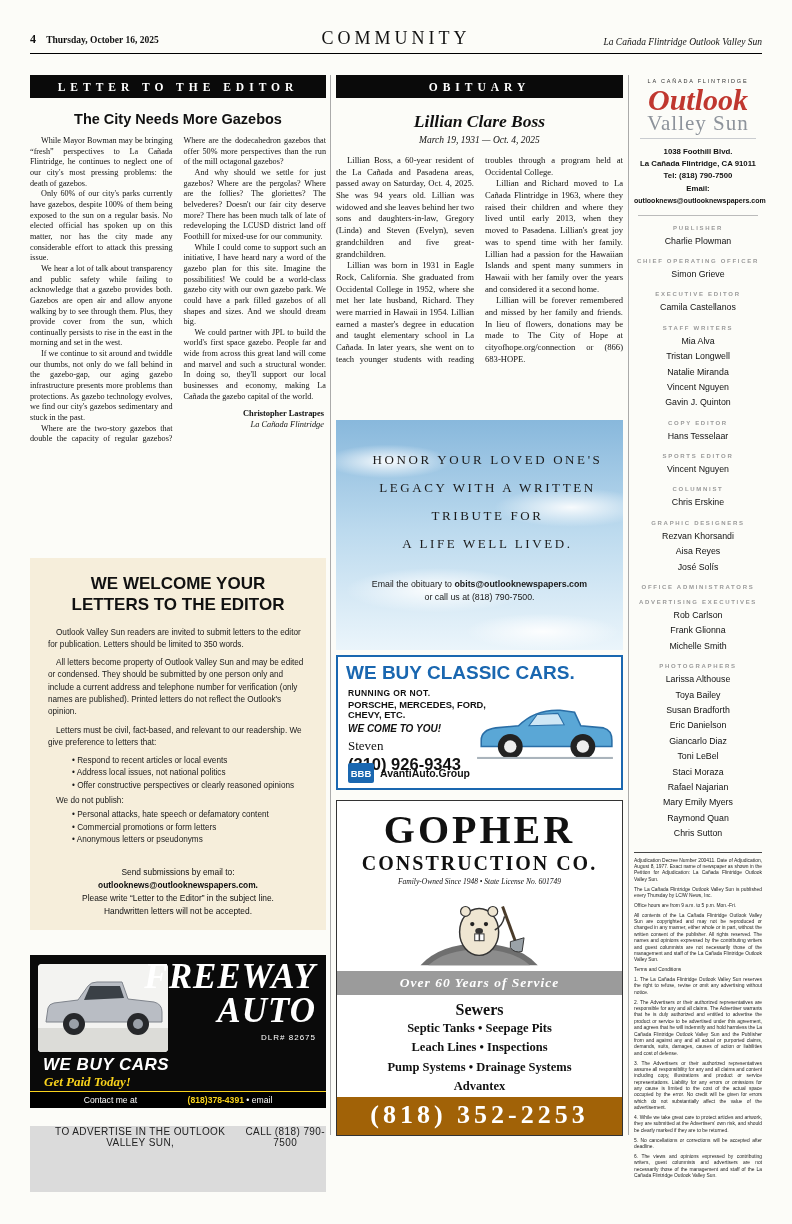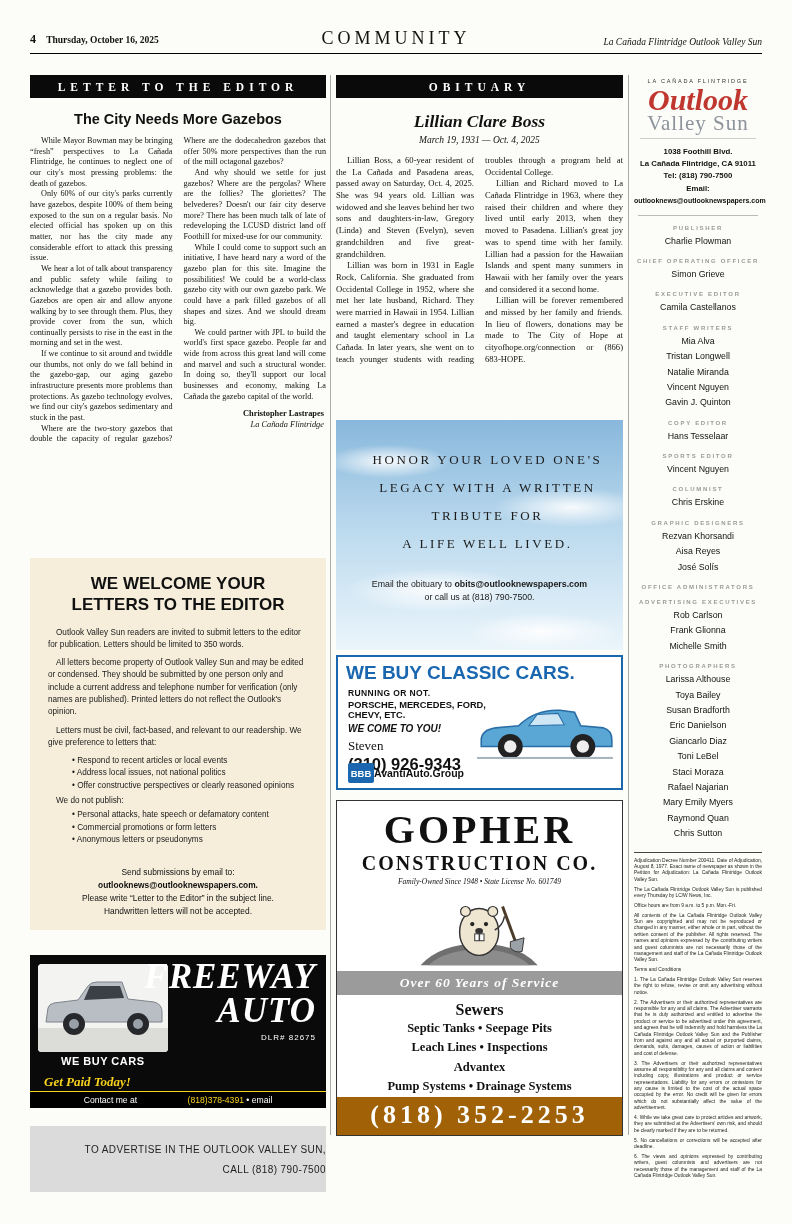--- a/index.html
+++ b/index.html
@@ -44,27 +44,27 @@
   .lb-label { margin-bottom:2px !important; }
   .lb-footer { text-align:center; margin-top:20px; font-size:8.4px; line-height:1.55; }
   .lb-footer .em { font-weight:bold; }
 
   
   .freeway-ad { position:absolute; top:885px; left:0; width:100%; height:153px; background:#0a0a0a; color:#fff; overflow:hidden; }
   .fa-truckbox { position:absolute; left:8px; top:9px; width:130px; height:88px; background:#f3f3f1; border-radius:4px; overflow:hidden; }
   .fa-brand { position:absolute; right:10px; top:5px; text-align:right; font-style:italic; font-weight:bold; }
   .fa-brand .l1, .fa-brand .l2 { font-size:35px; line-height:0.98; letter-spacing:1px; }
   .fa-dlr { font-family:"Liberation Sans",sans-serif; font-style:normal; font-weight:normal; font-size:8px; letter-spacing:1px; margin-top:4px; }
-  .fa-buy { position:absolute; left:31px; top:100px; font-family:"Liberation Sans",sans-serif; font-weight:bold; font-size:11px; letter-spacing:0.5px; }
+  .fa-buy { position:absolute; left:13px; top:100px; font-family:"Liberation Sans",sans-serif; font-weight:bold; font-style:italic; font-size:17px; letter-spacing:0.5px; }
   .fa-paid { position:absolute; left:14px; top:119px; color:#f8d21c; font-style:italic; font-weight:bold; font-size:13px; }
   .fa-contact { position:absolute; left:0; right:0; bottom:0; height:17px; background:#000; border-top:1px solid #f8d21c; font-family:"Liberation Sans",sans-serif; font-size:8.6px; text-align:center; line-height:16px; }
-  .fa-contact .y { color:#f8d21c; font-weight:normal;padding-left:48px; }
-
-  
-  .advertise-box { position:absolute; top:1056px; left:0; width:100%; height:66px; background:#dbdbdb; display:flex; flex-direction:column; justify-content:center; gap:9px; text-align:right; font-family:"Liberation Sans",sans-serif; font-size:10px; letter-spacing:0.4px; color:#222;padding-left:15px; }
+  .fa-contact .y { color:#f8d21c; font-weight:bold;padding-left:48px; }
+
+  
+  .advertise-box { position:absolute; top:1056px; left:0; width:100%; height:66px; background:#dbdbdb; display:flex; flex-direction:row; justify-content:center; gap:9px; text-align:center; font-family:"Liberation Sans",sans-serif; font-size:10px; letter-spacing:0.4px; color:#222;padding-left:15px; }
 
   
   .tribute-ad { position:absolute; top:350px; left:0; width:100%; height:230px; padding-top:26px; text-align:center; color:#1b1b1b;
     background-image:
       radial-gradient(ellipse 90px 24px at 18% 18%, rgba(255,255,255,.95), rgba(255,255,255,0) 70%),
       radial-gradient(ellipse 110px 28px at 82% 38%, rgba(255,255,255,.9), rgba(255,255,255,0) 70%),
       radial-gradient(ellipse 130px 32px at 35% 74%, rgba(255,255,255,.95), rgba(255,255,255,0) 70%),
       radial-gradient(ellipse 110px 26px at 72% 92%, rgba(255,255,255,.92), rgba(255,255,255,0) 70%),
       linear-gradient(180deg,#88b8dc 0%, #bcdaee 48%, #ebf5fb 100%); }
   .ta-line { font-size:13px; letter-spacing:2.6px; line-height:2.15;margin-left:16px; }
@@ -74,21 +74,21 @@
   
   .classic-ad { position:absolute; top:585px; left:0; width:100%; height:135px; background:#fff; border:2px solid #1a67b0; padding:5px 8px; }
   .ca-headline { color:#1a67b0; font-family:"Liberation Sans",sans-serif; font-weight:bold; font-size:19px; }
   .ca-left { position:absolute; left:10px; top:31px; width:150px; font-family:"Liberation Sans",sans-serif; }
   .ca-run { font-weight:bold; font-size:8.5px; letter-spacing:0.4px; }
   .ca-makes { font-weight:bold; font-size:9.3px; margin-top:2px; }
   .ca-come { font-weight:bold; font-style:italic; font-size:10px; margin-top:3px; }
   .ca-steven { font-family:"Liberation Serif",serif; font-size:13px; margin-top:4px; }
   .ca-phone { font-weight:bold; font-size:16.5px; margin-top:1px; }
   .ca-car { position:absolute; right:6px; top:38px; width:140px; height:72px; }
-  .ca-bottom { position:absolute; left:10px; bottom:5px; display:flex; align-items:center; }
+  .ca-bottom { position:absolute; left:10px; bottom:5px; display:flex; align-items:center; gap:6px; }
   .ca-bbb { width:26px; height:20px; background:#1a67b0; color:#fff; font-family:"Liberation Sans",sans-serif; font-weight:bold; font-size:9.5px; display:flex; align-items:center; justify-content:center; border-radius:2px; }
   .ca-site { font-family:"Liberation Sans",sans-serif; font-weight:bold; font-size:10.5px; }
 
   
   .gopher-ad { position:absolute; top:730px; left:0; width:100%; height:336px; background:#fff; border:1px solid #333; text-align:center; overflow:hidden; }
   .ga-name { font-weight:bold; font-size:40px; letter-spacing:3px; line-height:1.02; margin-top:9px; }
   .ga-name2 { font-weight:bold; font-size:20px; letter-spacing:2px; margin-top:1px; }
   .ga-tagline { font-style:italic; font-size:7.5px; margin-top:2px; }
   .ga-cartoon { height:84px; margin-top:1px; }
   .ga-band { background:#9b9b9b; color:#fff; font-style:italic; font-weight:bold; font-size:13.5px; letter-spacing:1px; padding:4px 0; }
@@ -284,22 +284,22 @@
           <rect x="80.5" y="48" width="4.5" height="7" fill="#fff" stroke="#333" stroke-width="1"></rect>
           <path d="M96 44 Q104 40 106 30" stroke="#333" stroke-width="1.5" fill="none"></path>
         </svg>
       </div>
       <div class="ga-band">Over 60 Years of Service</div>
       <div class="ga-sewers">Sewers</div>
       <div>
 
       <div class="ga-service">Septic Tanks • Seepage Pits</div>
           <div class="ga-service">Leach Lines • Inspections</div>
+          <div class="ga-service">Pump Systems • Drainage Systems</div>
           <div class="ga-service">Advantex</div>
-          <div class="ga-service">Pump Systems • Drainage Systems</div>
         </div>
       <div class="ga-phone-band">(818) 352-2253</div>
     </div>
   </div>
 
   <div class="col col-right">
     <div class="rc-kicker">LA CAÑADA FLINTRIDGE</div>
     <div class="rc-logo1">Outlook</div>
     <div class="rc-logo2">Valley Sun</div>
     <div class="rc-address">

